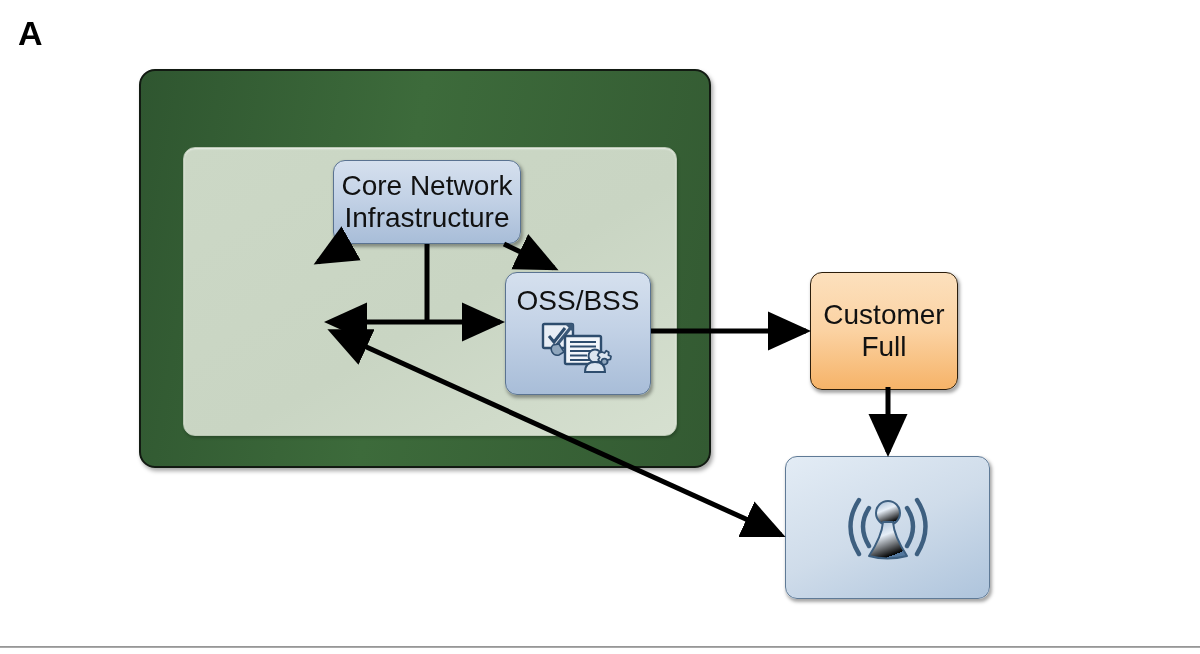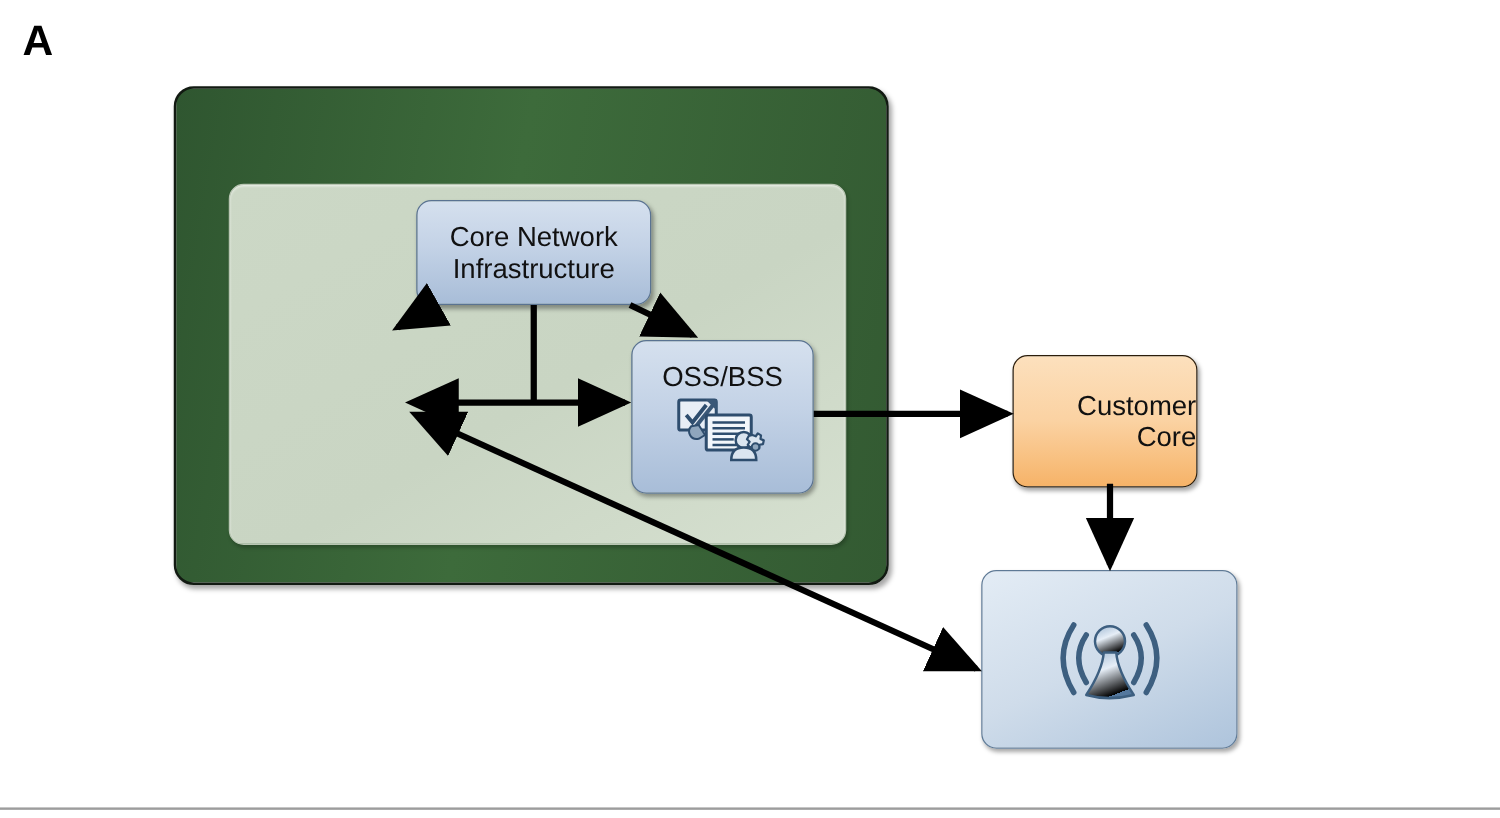--- a/index.html
+++ b/index.html
@@ -68,41 +68,41 @@
   .node {
     position: absolute;
     box-sizing: border-box;
     border-radius: 12px;
     display: flex;
     align-items: center;
     justify-content: center;
     flex-direction: column;
     text-align: center;
     color: #111111;
-    font-size: 22px;
+    font-size: 28px;
     line-height: 1.15;
     box-shadow: 1.5px 2.5px 3.5px rgba(0,0,0,0.35);
   }
   .node.blue {
     border: 1.6px solid #5a7391;
     background: linear-gradient(180deg, #d5e0ee 0%, #c3d2e6 45%, #a8bdd8 100%);
   }
   .node.orange {
     border: 1.8px solid #2b1d0b;
     background: linear-gradient(180deg, #fce0bd 0%, #fbd2a2 50%, #f6b368 100%);
   }
   .node.tower {
     border: 1.6px solid #5f7a96;
     background: linear-gradient(155deg, #e3ecf5 0%, #cfdcea 50%, #aec4dc 100%);
   }
   
   #node-core      { left: 333px; top: 160px;  width: 188px; height: 84px; }
   #node-ops       { left: 200px; top: 264px;  width: 156px; height: 126px; }
   #node-ossbss    { left: 505px; top: 272px;  width: 146px; height: 123px; }
-  #node-customer  { left: 810px; top: 284px;  width: 148px; height: 106px; align-items: flex-end; }
+  #node-customer  { left: 810px; top: 272px;  width: 148px; height: 118px; }
   #node-tower     { left: 785px; top: 456px;  width: 205px; height: 143px; }
 
   #node-ossbss .node-label { margin-top: -6px; }
 
   .ossbss-icon {
     width: 76px;
     height: 56px;
     margin-top: 2px;
   }
   .tower-icon {
@@ -168,21 +168,21 @@
       <path d="M45 52 q0 -10 10 -10 q10 0 10 10 z" fill="#dbe5f0" stroke="#2e4d6e" stroke-width="2"></path>
       <g transform="translate(62,41)">
         <path d="M0 -9 l2.6 1 1.6 -2.3 2.6 1.6 -0.4 2.8 2.6 1.2 -0.6 3 -2.8 0.5 -0.2 2.9 -3 0.6 -1.7 -2.3 -2.6 1.2 -1.9 -2.4 1.5 -2.4 -2.1 -2 1.4 -2.6z" fill="#dbe5f0" stroke="#2e4d6e" stroke-width="1.8" stroke-linejoin="round"></path>
         <circle cx="2.4" cy="0.6" r="3" fill="#8fa6bd" stroke="#2e4d6e" stroke-width="1.6"></circle>
       </g>
     </svg>
   </div>
 
   <div class="node orange" id="node-customer">
     <span class="node-label">Customer</span>
-    <span class="node-label">Core</span>
+    <span class="node-label">Full</span>
   </div>
 
   <div class="node tower" id="node-tower">
     <svg class="tower-icon" viewBox="0 0 110 96">
       <defs>
         <linearGradient id="towerGrad" x1="0" y1="0" x2="0.4" y2="1">
           <stop offset="0%" stop-color="#9fb8d2"></stop>
           <stop offset="45%" stop-color="#e6eef7"></stop>
           <stop offset="100%" stop-color="#5b7e a4"></stop>
           <stop offset="100%" stop-color="#54789e"></stop>

